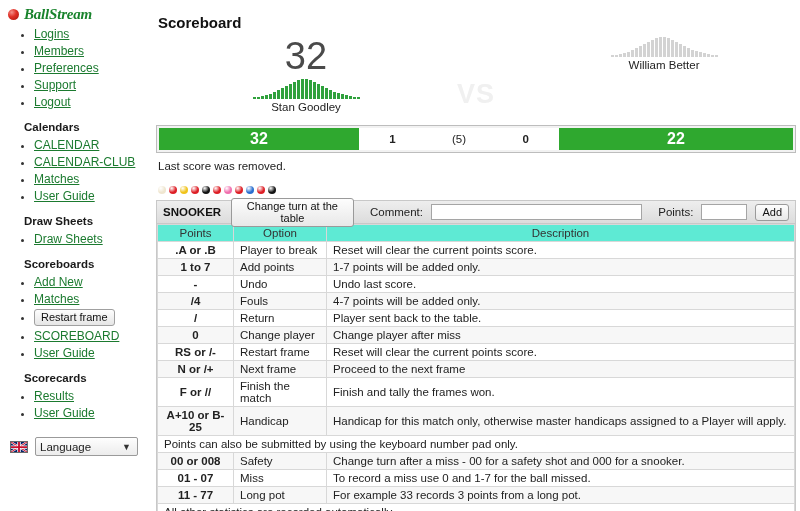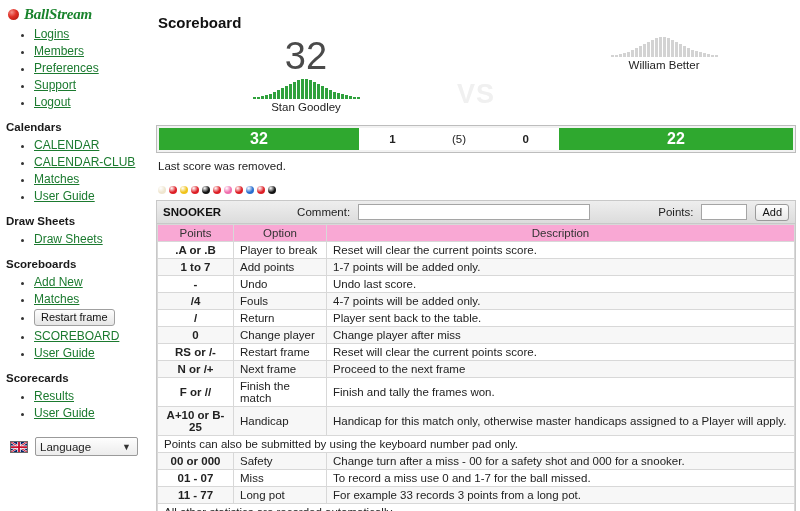--- a/index.html
+++ b/index.html
@@ -33,21 +33,21 @@
   }
   .brand-name {
     font-family: "Liberation Serif", serif;
     font-style: italic; font-weight: bold;
     font-size: 15px; color: #18832c;
     letter-spacing: -0.2px;
   }
   .nav-group { margin: 0; padding: 0; }
   .nav-heading {
     font-weight: bold; font-size: 11.5px; color: #1a1a1a;
-    padding: 9px 0 3px 6px;
+    padding: 9px 0 3px 24px;
   }
   ul.nav-list { list-style: disc; margin: 2px 0 0 0; padding-left: 34px; }
   ul.nav-list li { margin: 0 0 3px 0; padding: 0; color: #222; font-size: 11.5px; }
   ul.nav-list li::marker { color: #333; font-size: 11px; }
   ul.nav-list li a {
     color: #1b7a2f; text-decoration: underline; font-size: 12px;
     cursor: pointer;
   }
   .restart-btn {
     display: inline-block;
@@ -182,21 +182,21 @@
   }
 
   table.grid { width: 100%; border-collapse: collapse; table-layout: fixed; }
   table.grid th, table.grid td {
     border: 1px solid #d8d8d8;
     font-size: 11.5px; color: #222;
     padding: 2px 6px;
     height: 17px;
   }
   table.grid th {
-    background: #f9a8d4; font-weight: normal; text-align: center; color: #333;
+    background: #5eead4; font-weight: normal; text-align: center; color: #333;
   }
   col.c-points { width: 76px; }
   col.c-option { width: 93px; }
   td.c1 { text-align: center; font-weight: bold; }
   td.c2 { text-align: left; }
   td.c3 { text-align: left; }
   tr.note td { text-align: left; font-weight: normal; background: #ffffff; }
   tr.alt td { background: #f7f7f7; }
 </style>
 </head>
@@ -368,20 +368,21 @@
       <span class="ball" style="background: radial-gradient(circle at 34% 28%, rgba(255, 255, 255, 0.75) 0%, rgb(240, 111, 174) 55%, rgb(240, 111, 174) 100%);"></span>
       <span class="ball" style="background: radial-gradient(circle at 34% 28%, rgba(255, 255, 255, 0.75) 0%, rgb(221, 31, 38) 55%, rgb(221, 31, 38) 100%);"></span>
       <span class="ball" style="background: radial-gradient(circle at 34% 28%, rgba(255, 255, 255, 0.75) 0%, rgb(42, 111, 208) 55%, rgb(42, 111, 208) 100%);"></span>
       <span class="ball" style="background: radial-gradient(circle at 34% 28%, rgba(255, 255, 255, 0.75) 0%, rgb(221, 31, 38) 55%, rgb(221, 31, 38) 100%);"></span>
       <span class="ball" style="background: radial-gradient(circle at 34% 28%, rgba(255, 255, 255, 0.75) 0%, rgb(20, 20, 20) 55%, rgb(20, 20, 20) 100%);"></span>
     </div>
 
     <div class="panel">
       <div class="toolbar">
         <div class="tb-title">SNOOKER</div>
+        <button class="tb-btn">Change turn at the table</button>
         <div class="tb-spacer"></div>
         <span class="tb-label">Comment:</span>
         <input class="tb-input comment" type="text" value="" style="">
         <div class="tb-spacer"></div>
         <span class="tb-label">Points:</span>
         <input class="tb-input points" type="text" value="" style="">
         <button class="tb-add">Add</button>
       </div>
 
       <table class="grid">
@@ -445,21 +446,21 @@
           </tr>
           <tr class="alt">
             <td class="c1">A+10 or B-25</td>
             <td class="c2">Handicap</td>
             <td class="c3">Handicap for this match only, otherwise master handicaps assigned to a Player will apply.</td>
           </tr>
           <tr class="note">
             <td colspan="3">Points can also be submitted by using the keyboard number pad only.</td>
           </tr>
           <tr class="alt">
-            <td class="c1">00 or 000</td>
+            <td class="c1">00 or 008</td>
             <td class="c2">Safety</td>
             <td class="c3">Change turn after a miss - 00 for a safety shot and 000 for a snooker.</td>
           </tr>
           <tr>
             <td class="c1">01 - 07</td>
             <td class="c2">Miss</td>
             <td class="c3">To record a miss use 0 and 1-7 for the ball missed.</td>
           </tr>
           <tr class="alt">
             <td class="c1">11 - 77</td>

